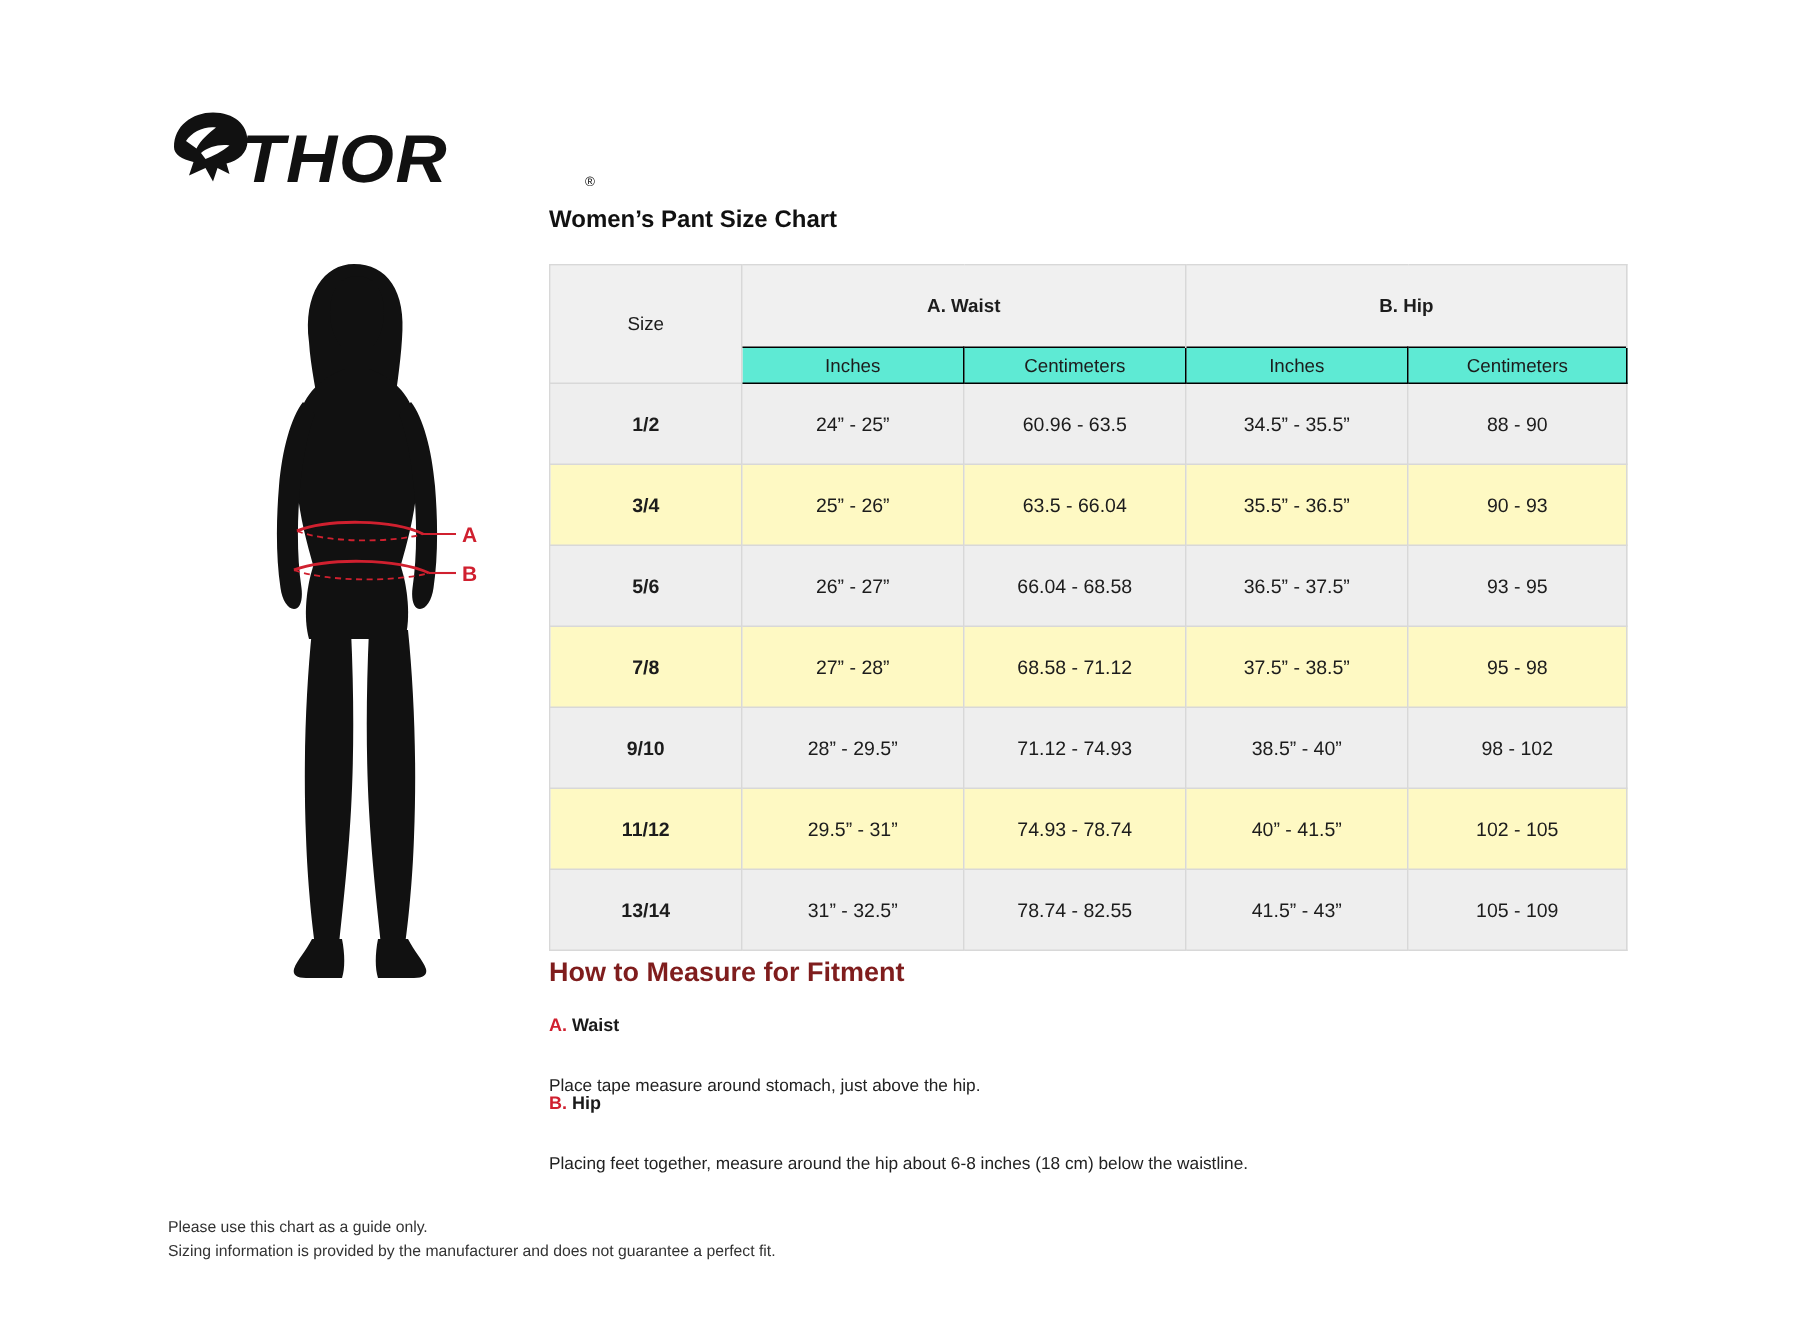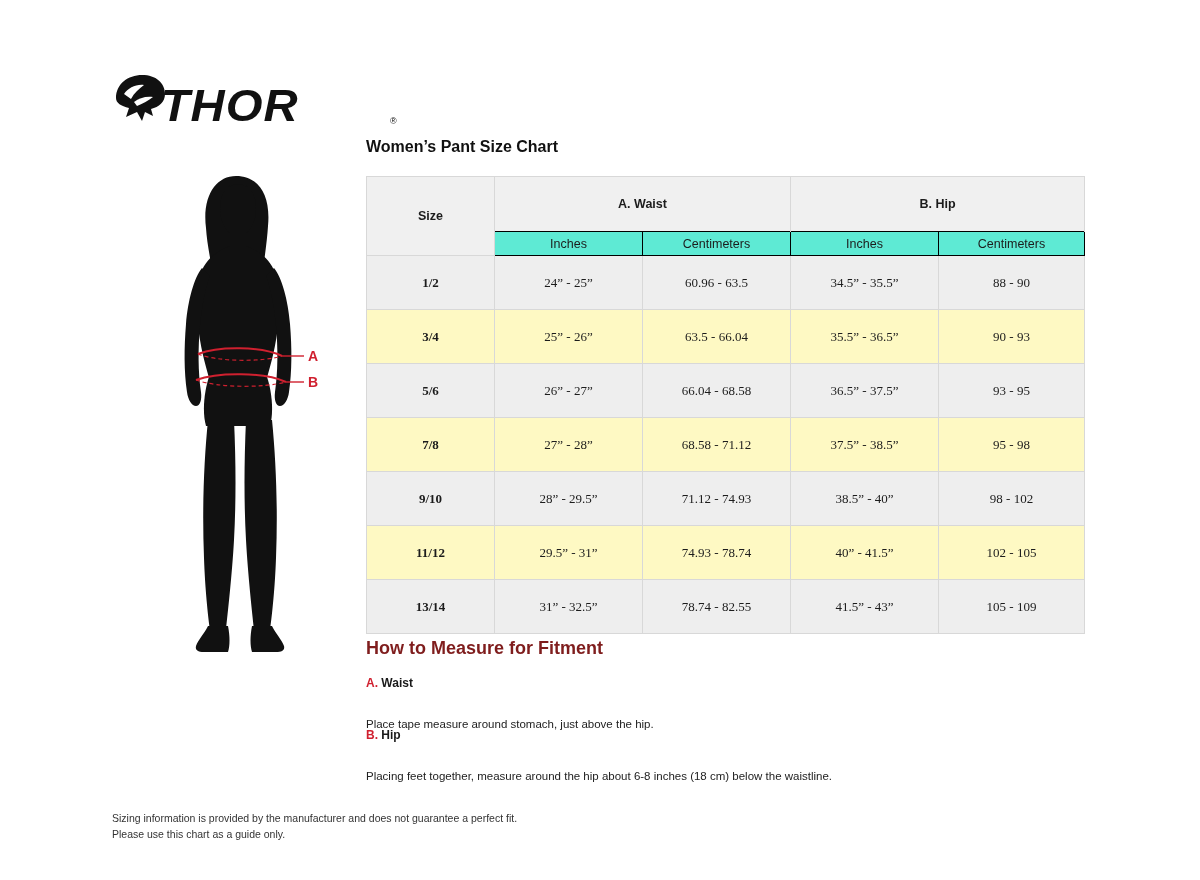--- a/index.html
+++ b/index.html
@@ -90,36 +90,35 @@
     height: 52px;
     background: #f0f0f0;
     font-size: 14px;
     font-weight: bold;
     color: #141414;
     border-bottom: none !important;
   }
   .size-head {
     background: #f0f0f0;
     font-size: 14px;
-    font-weight: bold;
+    font-weight: normal;
     color: #141414;
     vertical-align: middle;
   }
   .unit-head {
     height: 21px;
     background: #5eead4;
     color: #ffffff;
     font-size: 11px;
     font-weight: normal;
     border: 1px solid #000000 !important;
   }
   .size-table tbody td {
     height: 51px;
     font-size: 13px;
-    font-family: Liberation Serif, serif;
   }
   .row-alt td {
     background: #eeeeee;
   }
   .row-plain td {
     background: #fef9c3;
   }
   td.size-cell {
     font-weight: bold;
     font-size: 13.5px;
@@ -294,15 +293,15 @@
 
 <div class="measure-block measure-b">
   <div class="measure-head">
     <span class="measure-letter">B.</span>
     <span>Hip</span>
   </div>
   <div class="measure-desc">Placing feet together, measure around the hip about 6-8 inches (18 cm) below the waistline.</div>
 </div>
 
 <div class="footer">
+  <div>Please use this chart as a guide only.</div>
   <div>Sizing information is provided by the manufacturer and does not guarantee a perfect fit.</div>
-  <div>Please use this chart as a guide only.</div>
 </div>
 
 </body></html>

